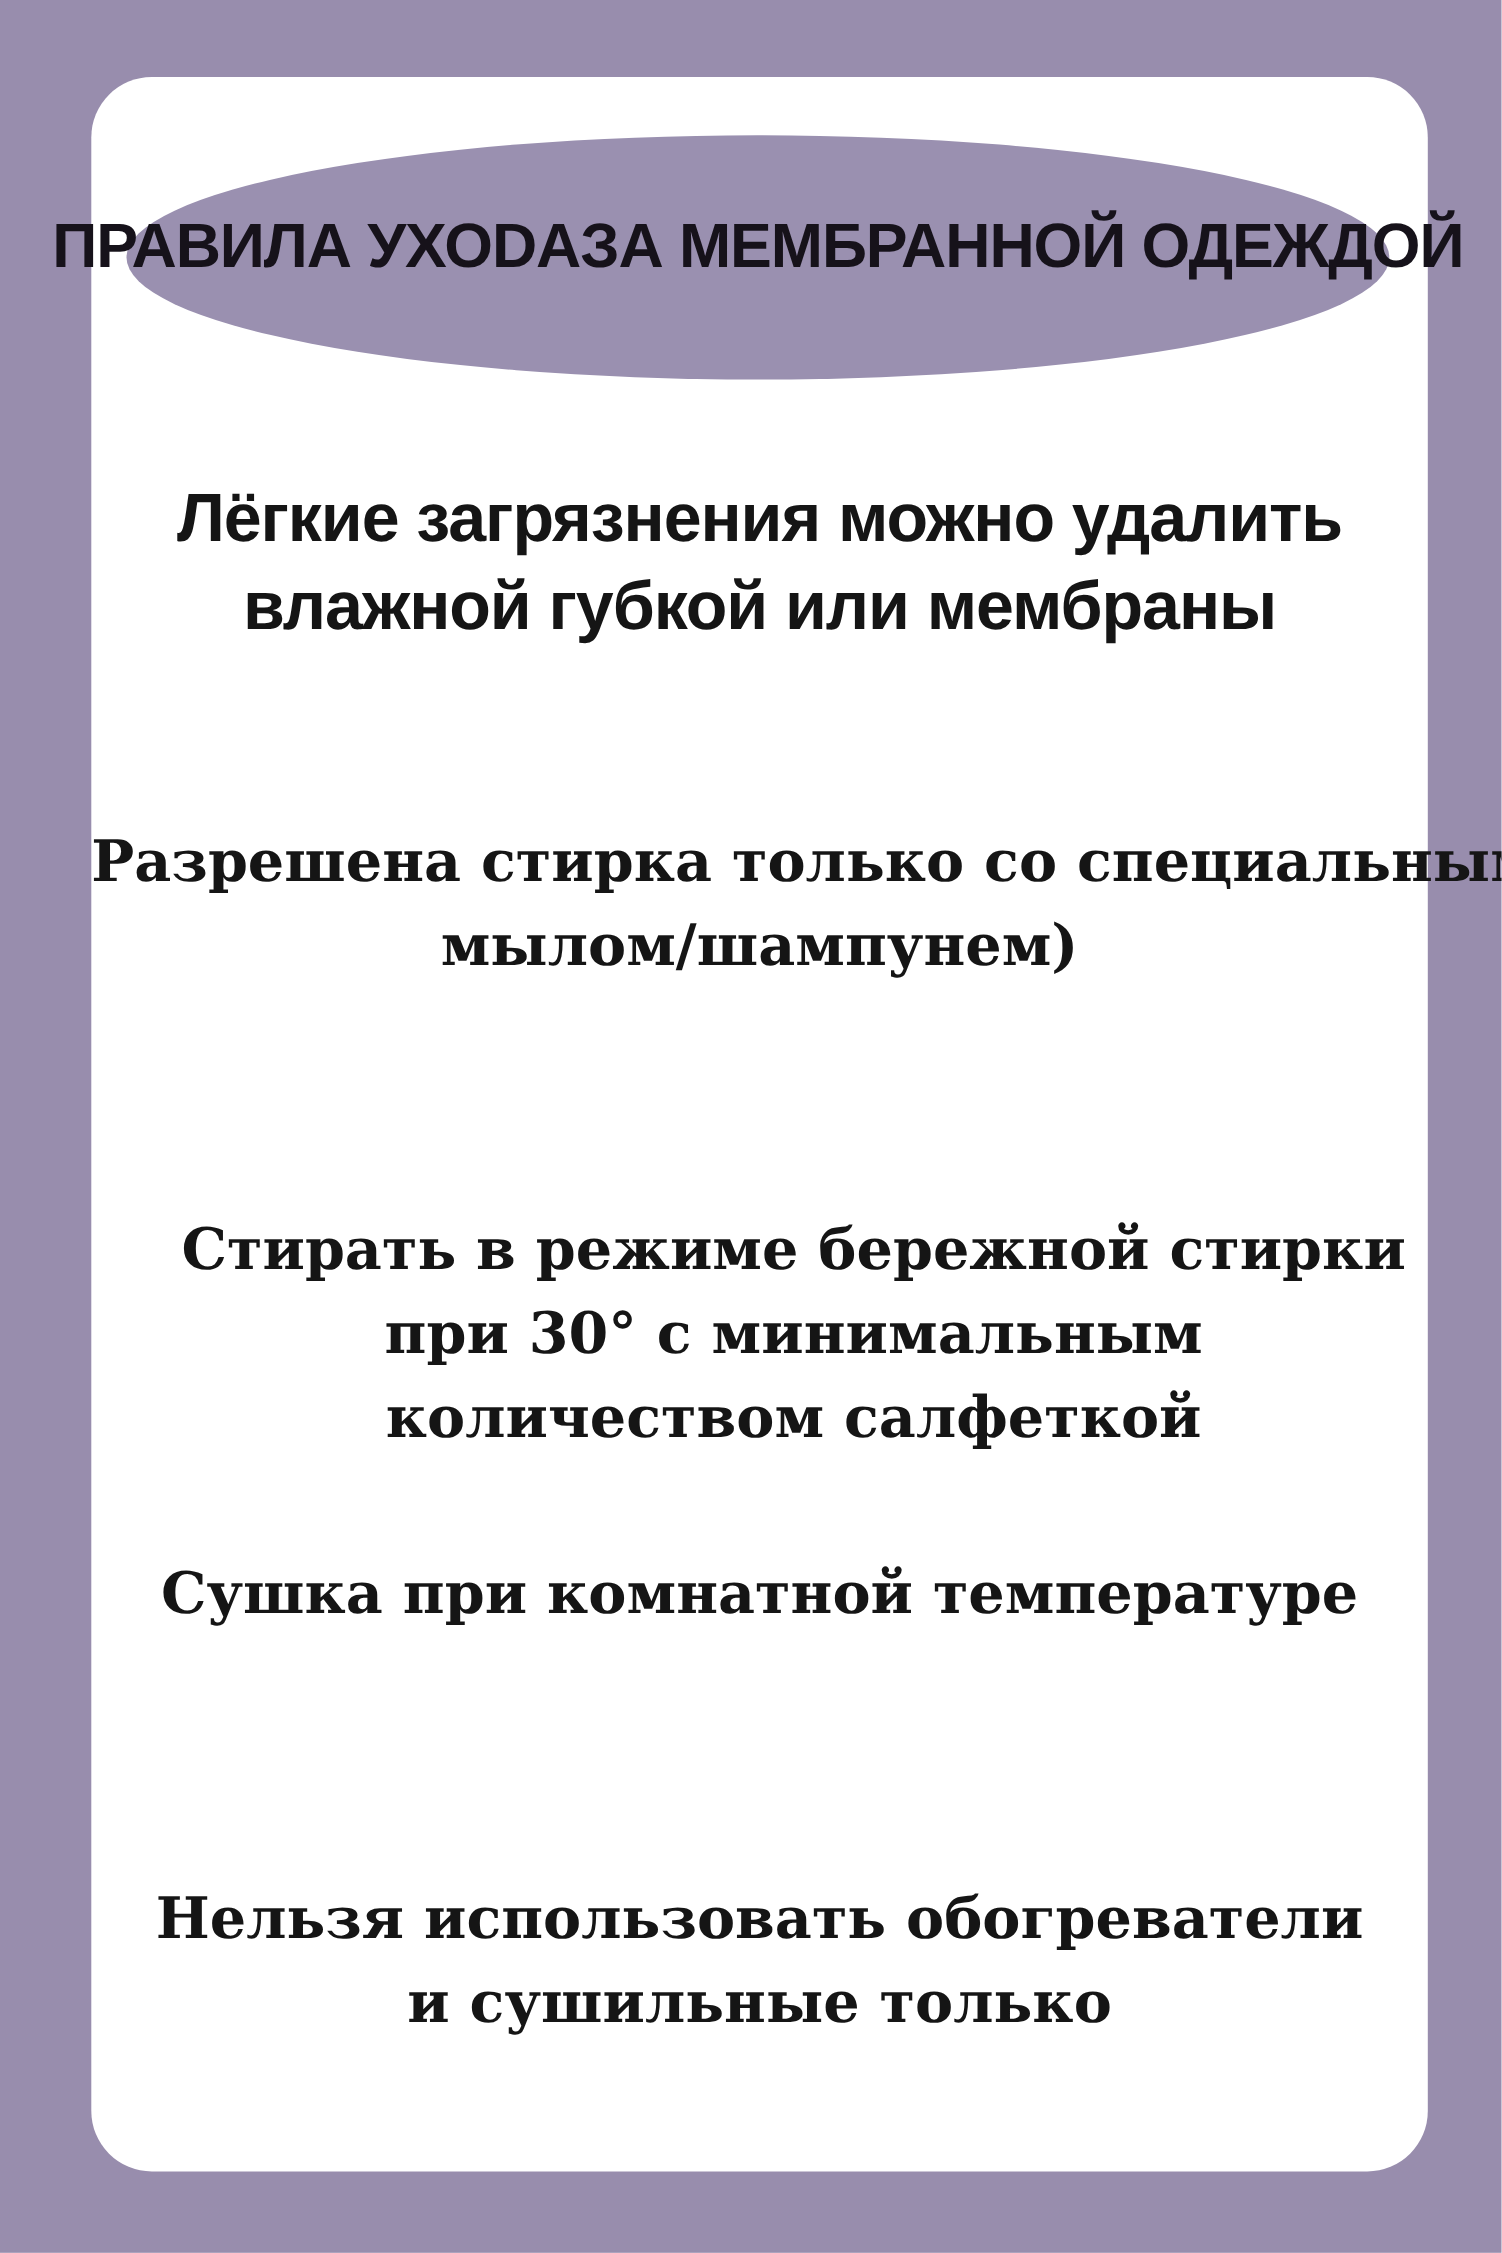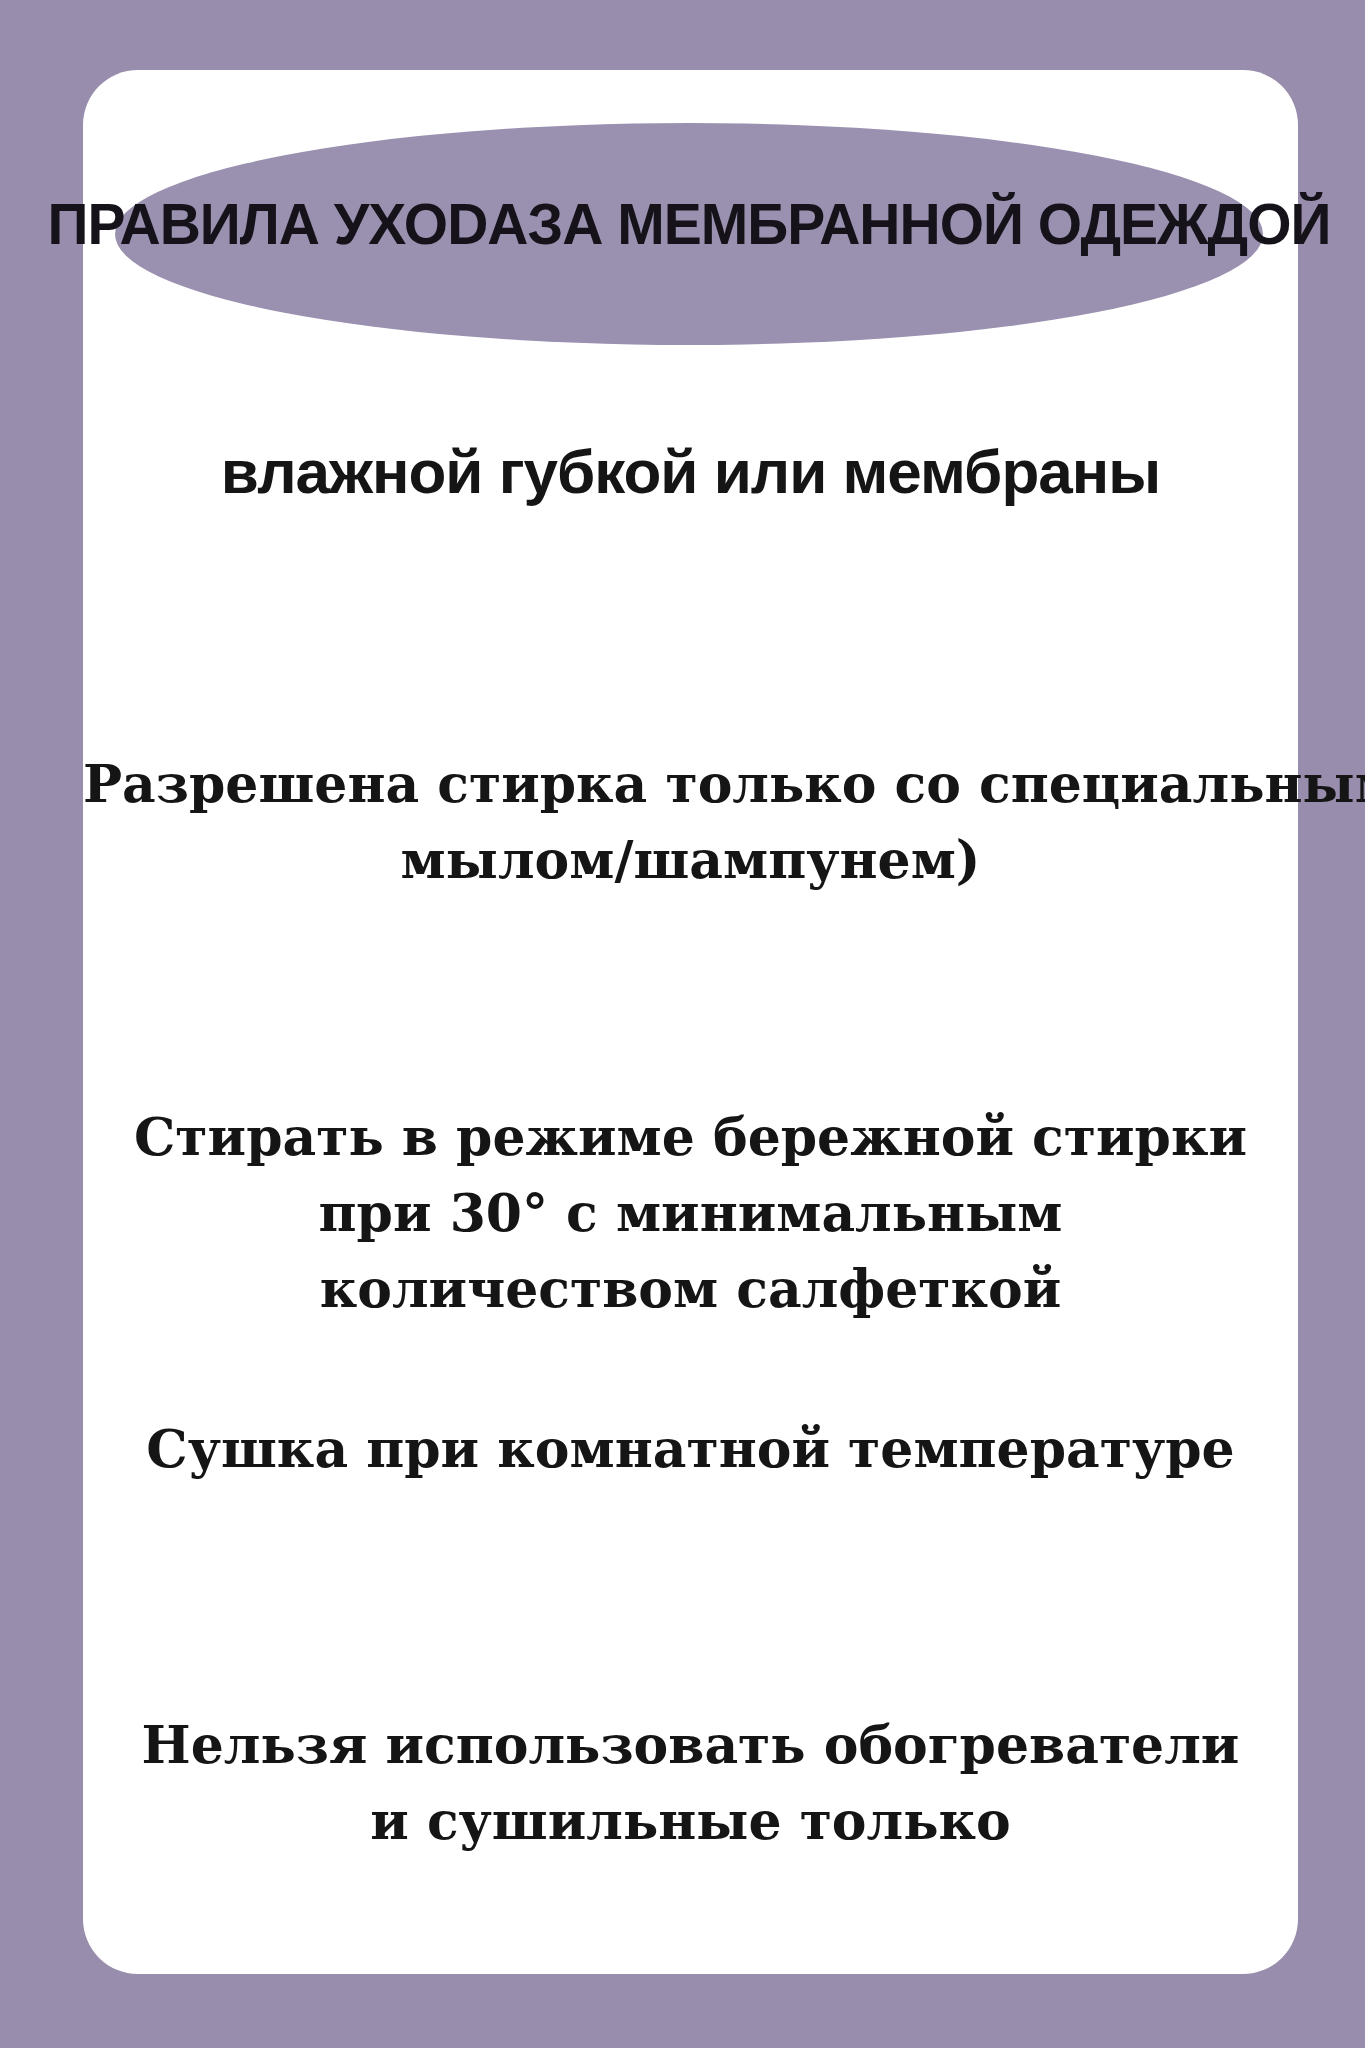--- a/index.html
+++ b/index.html
@@ -66,35 +66,36 @@
     letter-spacing: -1px;
   }
   .rule.serif-style {
     font-family: "DejaVu Serif", "Liberation Serif", serif;
     font-weight: 700;
     font-size: 52px;
     line-height: 76px;
   }
   .rule.pos-1 { top: 432px; }
   .rule.pos-2 { top: 746px; }
-  .rule.pos-3 { top: 1099px; }
+  .rule.pos-3 { top: 1099px; padding-left: 31px; }
   .rule.pos-4 { top: 1411px; }
   .rule.pos-5 { top: 1689px; margin-top: 18px; }
 </style>
 </head>
 <body>
 
 <div class="card"></div>
 
 <div class="badge">
   <div class="badge-line">ПРАВИЛА УХОDA</div>
   <div class="badge-line">ЗА МЕМБРАННОЙ ОДЕЖДОЙ</div>
 </div>
 
 <div class="rule sans-style pos-1">
+  <div class="rule-line">Лёгкие загрязнения можно удалить</div>
   <div class="rule-line">влажной губкой или мембраны</div>
 </div>
 
 <div class="rule serif-style pos-2">
   <div class="rule-line">Разрешена стирка только со специальным</div>
   <div class="rule-line">мылом/шампунем)</div>
 </div>
 
 <div class="rule serif-style pos-3">
   <div class="rule-line">Стирать в режиме бережной стирки</div>

